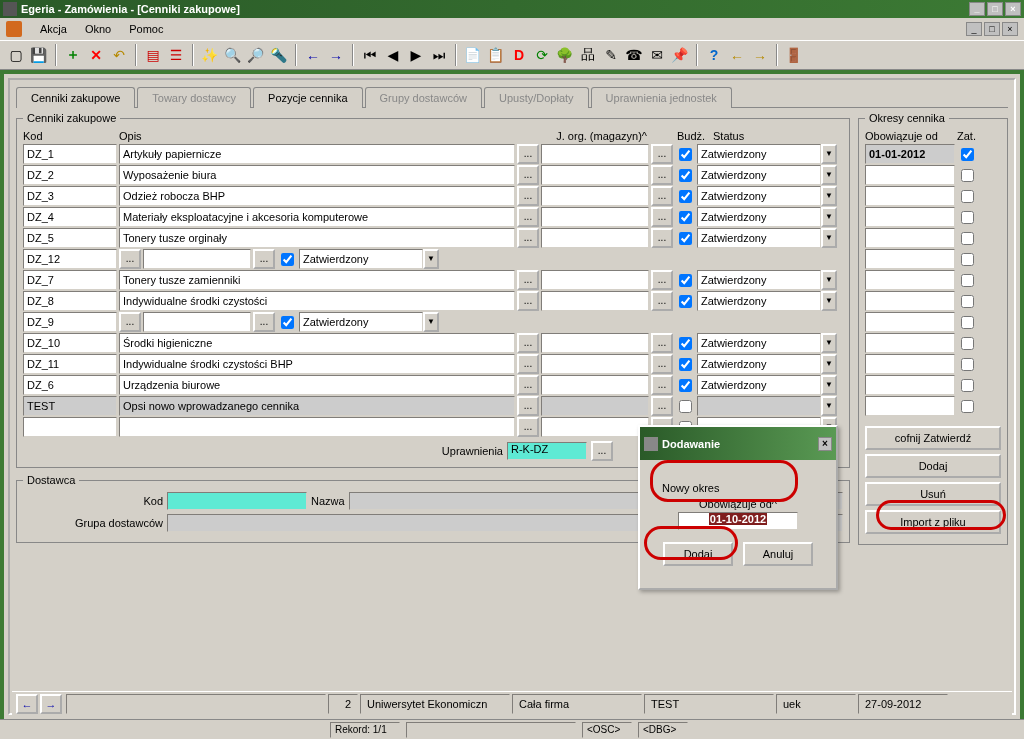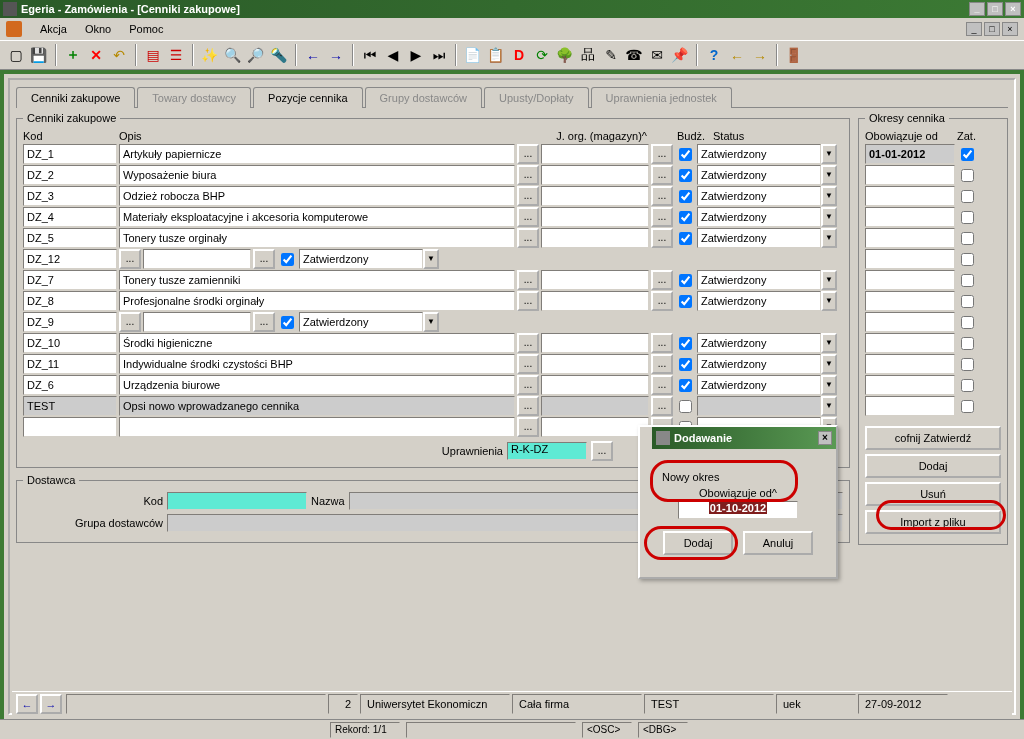--- a/index.html
+++ b/index.html
@@ -69,21 +69,21 @@
   .side-btn { display: block; width: 100%; height: 24px; background: #d4d0c8; border: 2px outset #fff; margin-bottom: 4px; cursor: pointer; font-size: 11px; }
   
   .dostawca-block { margin-top: 6px; }
   .field-row { display: flex; align-items: center; gap: 4px; margin-bottom: 4px; }
   .field-label { font-size: 11px; }
   .field-input { background: #5eead4; border: 1px inset #d4d0c8; height: 18px; padding: 0 3px; }
   
   .realizator-row { display: flex; justify-content: flex-end; align-items: center; gap: 4px; margin-top: 4px; padding-right: 230px; }
   
   .dialog { position: absolute; left: 628px; top: 345px; width: 200px; background: #d4d0c8; border: 2px outset #fff; box-shadow: 2px 2px 4px rgba(0,0,0,0.3); z-index: 100; }
-  .dialog-title { background: linear-gradient(to right, #2a5a28, #5a9a54); color: white; font-weight: bold; padding: 2px 4px; display: flex; align-items: center; height: 22px; margin-left: 12px; }
+  .dialog-title { background: linear-gradient(to right, #2a5a28, #5a9a54); color: white; font-weight: bold; padding: 2px 4px; display: flex; align-items: center; height: 33px; }
   .dialog-title .dlg-icon { width: 14px; height: 14px; background: #888; margin-right: 4px; }
   .dialog-title .close { margin-left: auto; width: 14px; height: 14px; background: #c0c0c0; border: 1px solid #888; text-align: center; line-height: 12px; cursor: pointer; color: #000; font-size: 10px; }
   .dialog-body { padding: 22px; }
   .dialog-body .lbl { margin-bottom: 4px; }
   .dialog-body .ob-lbl { text-align: center; margin-bottom: 2px; }
   .dialog-body .ob-input { width: 120px; margin: 0 auto; display: block; background: #fff; border: 1px inset #d4d0c8; height: 18px; padding: 0 3px; text-align: center; }
   .dialog-body .ob-input .sel { background: #7f1d1d; color: white; padding: 0 1px; font-weight: bold; }
   .dialog-buttons { display: flex; justify-content: center; gap: 10px; margin-top: 12px; }
   .dlg-btn { width: 70px; height: 24px; background: #d4d0c8; border: 2px outset #fff; cursor: pointer; font-size: 11px; }
   
@@ -283,21 +283,21 @@
                 <div class="chk">
                   <input type="checkbox" checked="" style="">
                 </div>
                 <div class="status-sel">
                   <div class="cell">Zatwierdzony</div>
                   <div class="drop-btn">▼</div>
                 </div>
               </div>
               <div class="grid-row">
                 <div class="cell kod">DZ_8</div>
-                <div class="cell opis">Profesjonalne środki orginały</div>
+                <div class="cell opis">Indywidualne środki czystości</div>
                 <div class="dots-btn">...</div>
                 <div class="cell jorg"></div>
                 <div class="dots-btn">...</div>
                 <div class="chk">
                   <input type="checkbox" checked="" style="">
                 </div>
                 <div class="status-sel">
                   <div class="cell">Zatwierdzony</div>
                   <div class="drop-btn">▼</div>
                 </div>

